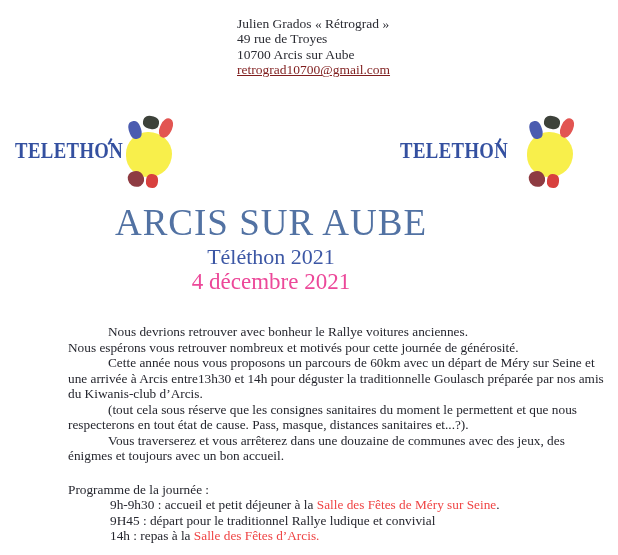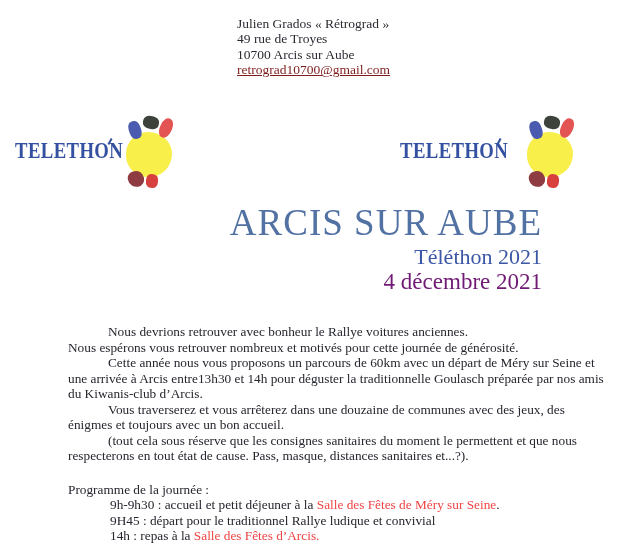--- a/index.html
+++ b/index.html
@@ -107,37 +107,37 @@
     background: #d8403e; border-radius: 42%;
     transform: rotate(6deg);
   }
 
   
   .title-block {
     position: absolute;
     left: 0;
     top: 202px;
     width: 542px;
-    text-align: right;
+    text-align: center;
   }
   .title-main {
     font-size: 37px;
     line-height: 42px;
     letter-spacing: 1px;
     color: #5272a3;
   }
   .title-sub {
     font-size: 22px;
     line-height: 25px;
     color: #3c57a5;
   }
   .title-date {
     font-size: 23px;
     line-height: 26px;
-    color: #701a75;
+    color: #ec4899;
   }
 
   
   .content {
     position: absolute;
     left: 68px;
     top: 324px;
     width: 538px;
     font-size: 13.3px;
     line-height: 15.5px;
@@ -191,22 +191,22 @@
   <div class="title-block">
     <div class="title-main">ARCIS SUR AUBE</div>
     <div class="title-sub">Téléthon 2021</div>
     <div class="title-date">4 décembre 2021</div>
   </div>
 
   <div class="content">
     <p class="indent">Nous devrions retrouver avec bonheur le Rallye voitures anciennes.</p>
     <p>Nous espérons vous retrouver nombreux et motivés pour cette journée de générosité.</p>
     <p class="indent">Cette année nous vous proposons un parcours de 60km avec un départ de Méry sur Seine et une arrivée à Arcis entre13h30 et 14h pour déguster la traditionnelle Goulasch préparée par nos amis du Kiwanis-club d’Arcis.</p>
+    <p class="indent gap-top">(tout cela sous réserve que les consignes sanitaires du moment le permettent et que nous respecterons en tout état de cause. Pass, masque, distances sanitaires et...?).</p>
     <p class="indent">Vous traverserez et vous arrêterez dans une douzaine de communes avec des jeux, des énigmes et toujours avec un bon accueil.</p>
-    <p class="indent gap-top">(tout cela sous réserve que les consignes sanitaires du moment le permettent et que nous respecterons en tout état de cause. Pass, masque, distances sanitaires et...?).</p>
 
     <div class="prog-heading">Programme de la journée :</div>
 
     <div class="prog-item"><span>9h-9h30</span><span> : accueil et petit déjeuner à la </span><span class="hl">Salle des Fêtes de Méry sur Seine</span><span>.</span></div>
 
     <div class="prog-item"><span>9H45</span><span> : départ pour le traditionnel Rallye ludique et convivial</span><span class="hl"></span><span></span></div>
 
     <div class="prog-item"><span>14h</span><span> : repas à la </span><span class="hl">Salle des Fêtes d’Arcis.</span><span></span></div>
   </div>
 

